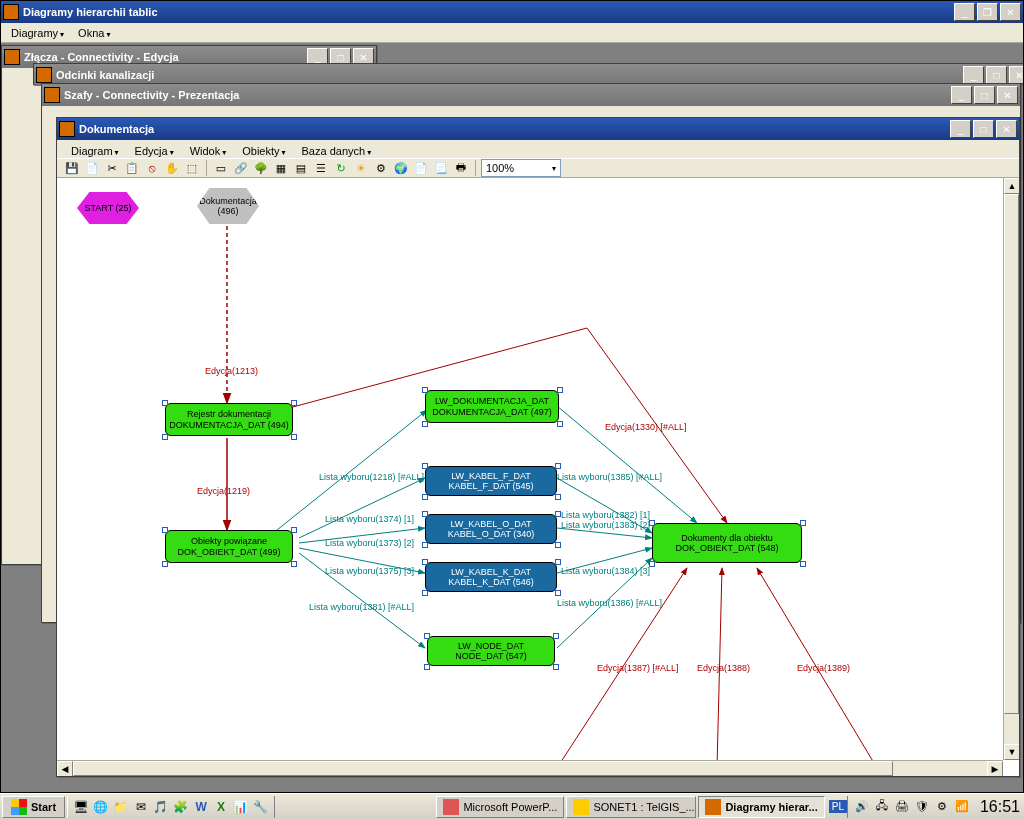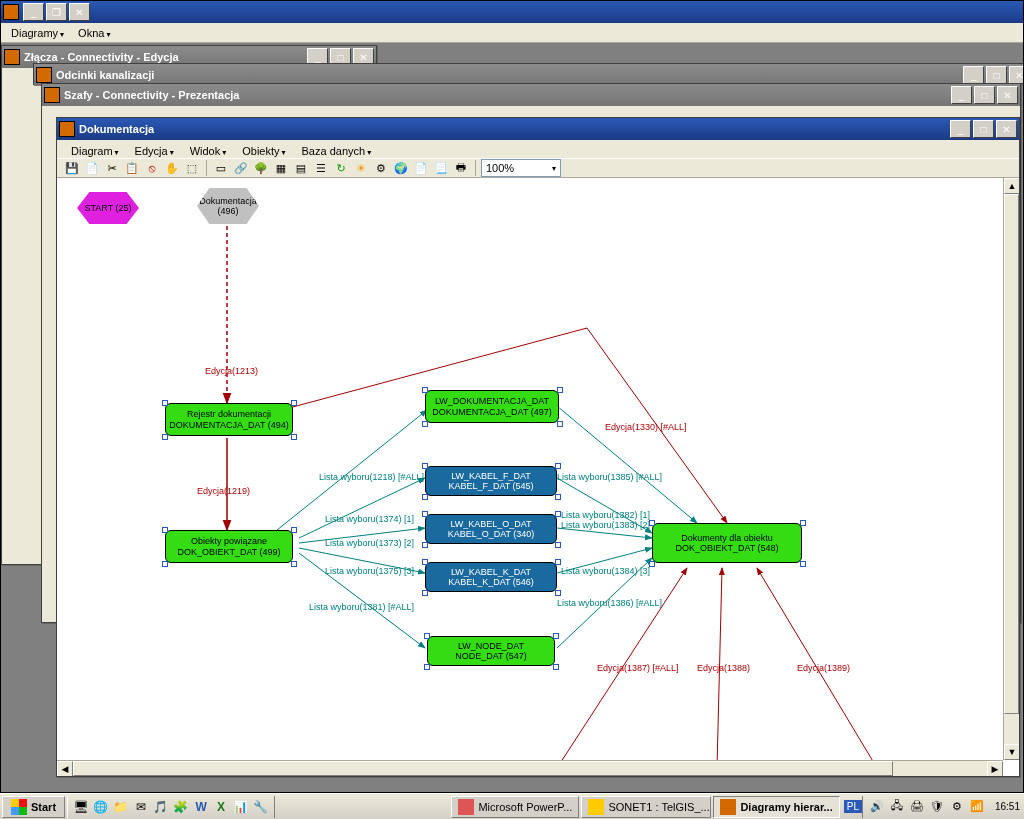--- a/index.html
+++ b/index.html
@@ -113,28 +113,29 @@
   .start-btn .logo { width:16px; height:16px; background:conic-gradient(#e11 0 90deg,#1b1 90deg 180deg,#49f 180deg 270deg,#fc0 270deg);}
   .ql { display:flex; gap:2px; padding:0 4px; border-left:1px solid #fff; border-right:1px solid #808080; height:22px; align-items:center;}
   .ql .qi { width:18px; height:18px; display:flex; align-items:center; justify-content:center; font-size:12px;}
   .taskbtns { flex:1; display:flex; gap:2px; padding:0 4px; justify-content:flex-end;}
   .taskbtn { height:22px; padding:0 6px; max-width:130px; background:#d4d0c8; border:1px solid #fff; border-right-color:#808080; border-bottom-color:#808080; display:flex; align-items:center; gap:4px; overflow:hidden; white-space:nowrap;}
   .taskbtn.active { border:1px solid #808080; border-right-color:#fff; border-bottom-color:#fff; background:#e5e1d6;}
   .taskbtn .ico { width:16px; height:16px; flex:0 0 16px;}
   .tray { display:flex; align-items:center; gap:4px; padding:0 6px; border-left:1px solid #808080; height:22px;}
   .tray .ti { width:16px; height:16px; font-size:11px; display:flex; align-items:center; justify-content:center;}
   .lang { background:#2a5ab5; color:#fff; font-size:10px; padding:1px 3px;}
-  .clock { font-size:10px; padding:0 4px;}
+  .clock { font-size:16px; padding:0 4px;}
 </style>
 </head>
 <body>
 
 <div class="app-window">
   <div class="titlebar">
     <div class="icon"></div>
+    <div class="title">Diagramy hierarchii tablic</div>
     <div class="winbtns">
       <div class="winbtn">_</div>
       <div class="winbtn">❐</div>
       <div class="winbtn">✕</div>
     </div>
   </div>
   <div class="menubar">
     <div class="menuitem"><span>Diagramy</span><span class="arrow">▾</span></div>
     <div class="menuitem"><span>Okna</span><span class="arrow">▾</span></div>
   </div>

